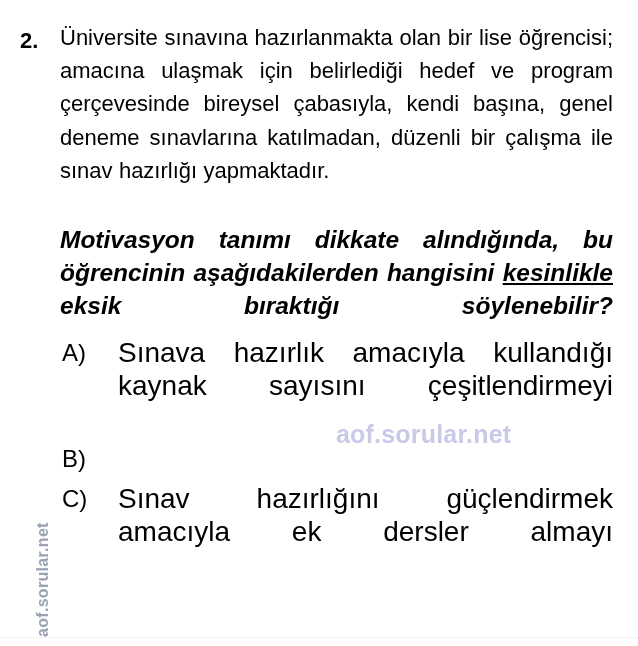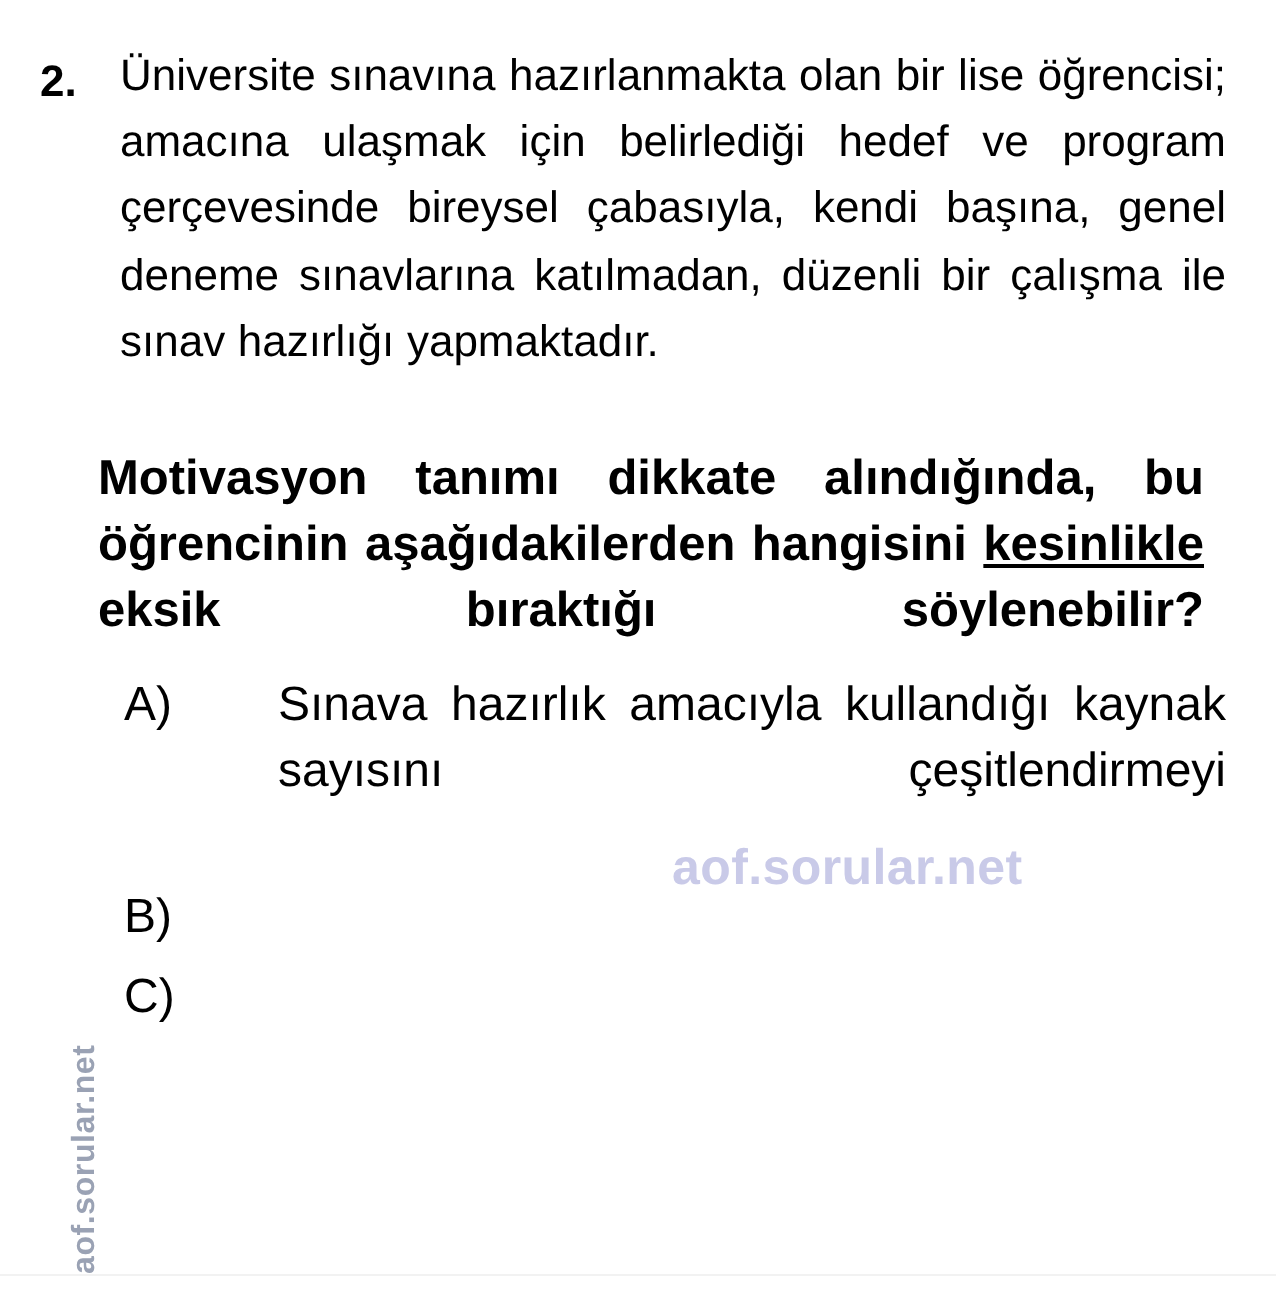--- a/index.html
+++ b/index.html
@@ -70,23 +70,24 @@
   .para {
     font-size: 22px;
     line-height: 33.2px;
     text-align: justify;
     text-justify: inter-word;
     margin: 0;
     word-spacing: 0.2px;
   }
   .question-block {
     position: absolute;
-    left: 49px;
+    left: 60px;
     top: 223px;
     width: 553px;
+    font-style: italic;
   }
   .qtext {
     font-size: 24.5px;
     line-height: 33.2px;
     font-weight: bold;
     text-align: justify;
     text-justify: inter-word;
     margin: 0;
   }
   .qtext .kw {
@@ -112,25 +113,24 @@
     margin-bottom: 7px;
   }
   .opt-letter {
     flex: 0 0 auto;
     width: 56px;
     font-size: 24px;
     line-height: 33px;
   }
   .opt-text {
     flex: 1 1 auto;
-    font-size: 24px;
+    font-size: 28px;
     line-height: 33px;
     text-align: justify;
     text-justify: inter-word;
-    margin-left: 21px;
   }
   .opt-text::after {
     content: "";
     display: inline-block;
     width: 100%;
   }
 
   .bottom-rule {
     position: absolute;
     left: 0;
@@ -170,17 +170,18 @@
         <span class="opt-letter">A)</span>
         <span class="opt-text">Sınava hazırlık amacıyla kullandığı kaynak sayısını çeşitlendirmeyi</span>
       </div>
 
       <div class="opt">
         <span class="opt-letter">B)</span>
       </div>
 
       <div class="opt">
         <span class="opt-letter">C)</span>
+        <span class="opt-text">Sınav hazırlığını güçlendirmek amacıyla ek dersler almayı</span>
       </div>
 
     </div>
   </div>
 </div>
 
 </body></html>

